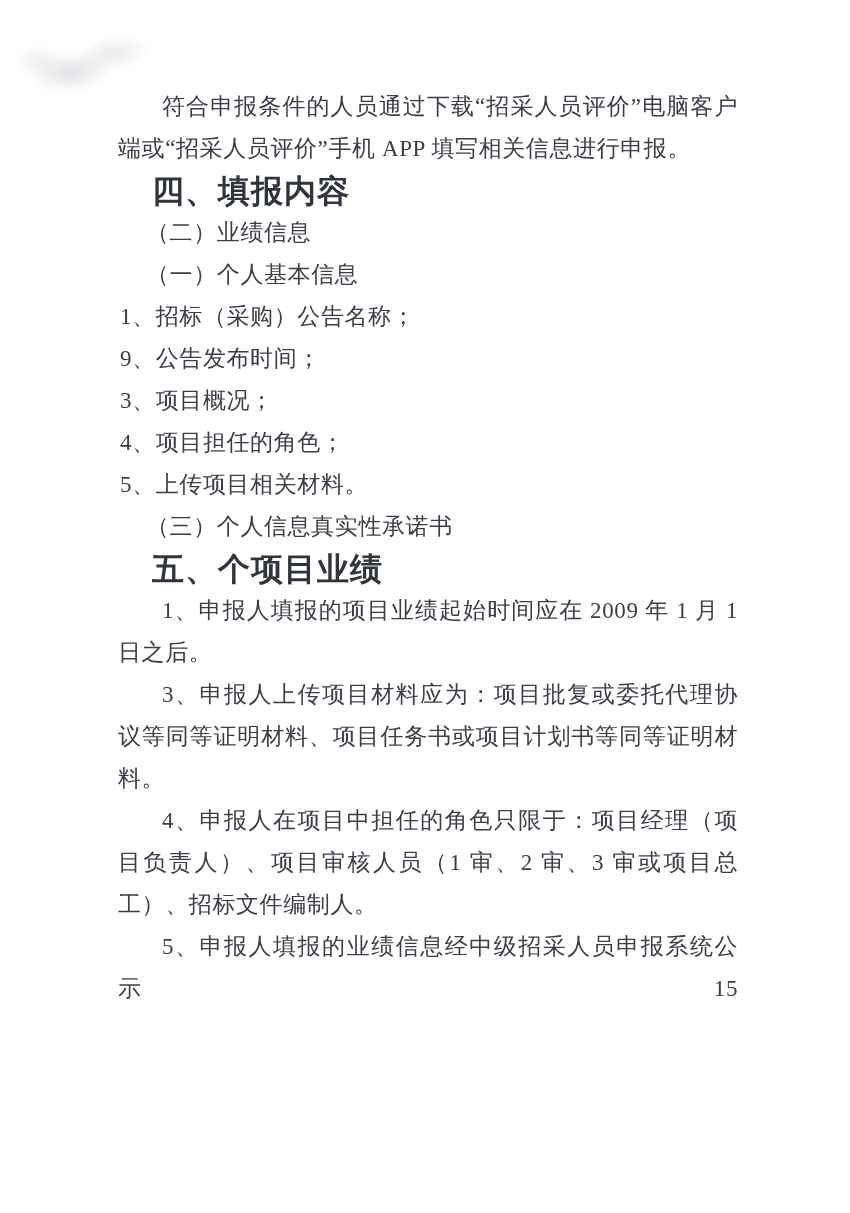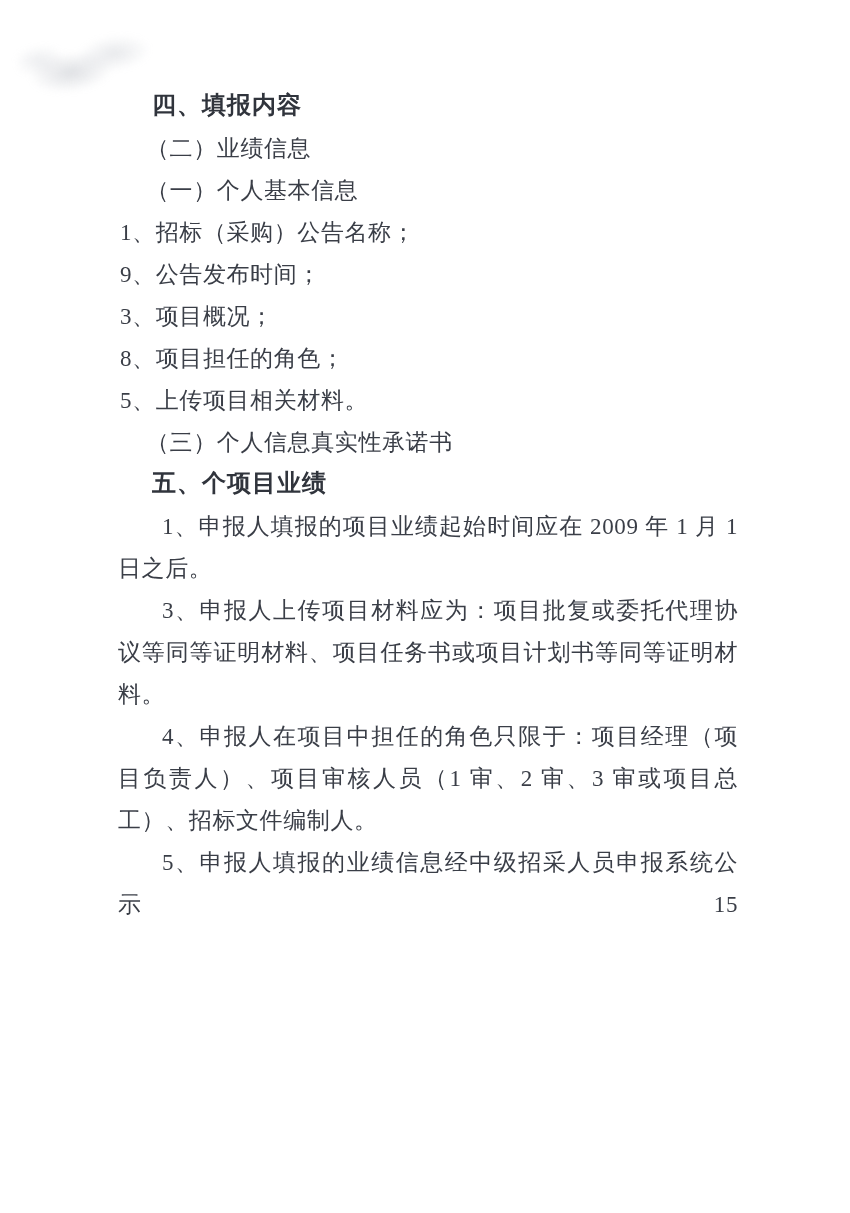--- a/index.html
+++ b/index.html
@@ -49,55 +49,56 @@
     margin: 0;
   }
   .body {
     text-align: justify;
     text-indent: 44px;
   }
   .fill {
     text-align-last: justify;
   }
   .heading {
-    font-family: Liberation Mono, monospace;
+    font-family: Liberation Serif, serif;
     font-weight: 700;
-    font-size: 24px;
+    font-size: 32px;
     color: #30343c;
     text-indent: 34px;
     letter-spacing: 1px;
   }
   .sub {
     text-indent: 28px;
   }
   .flush {
     text-indent: 2px;
   }
 </style>
 </head>
 <body>
 
 <div class="page">
   <div class="smudge"></div>
 
   <div class="content">
+    <p class="body">符合申报条件的人员通过下载“招采人员评价”电脑客户端或“招采人员评价”手机 APP 填写相关信息进行申报。</p>
 
     <p class="heading">四、填报内容</p>
 
     <p class="sub">（二）业绩信息</p>
 
     <p class="sub">（一）个人基本信息</p>
 
     <p class="flush">1、招标（采购）公告名称；</p>
 
     <p class="flush">9、公告发布时间；</p>
 
     <p class="flush">3、项目概况；</p>
 
-    <p class="flush">8、项目担任的角色；</p>
+    <p class="flush">4、项目担任的角色；</p>
 
     <p class="flush">5、上传项目相关材料。</p>
 
     <p class="sub">（三）个人信息真实性承诺书</p>
 
 
     <p class="heading">五、个项目业绩</p>
 
     <p class="body">1、申报人填报的项目业绩起始时间应在 2009 年 1 月 1 日之后。</p>
 

